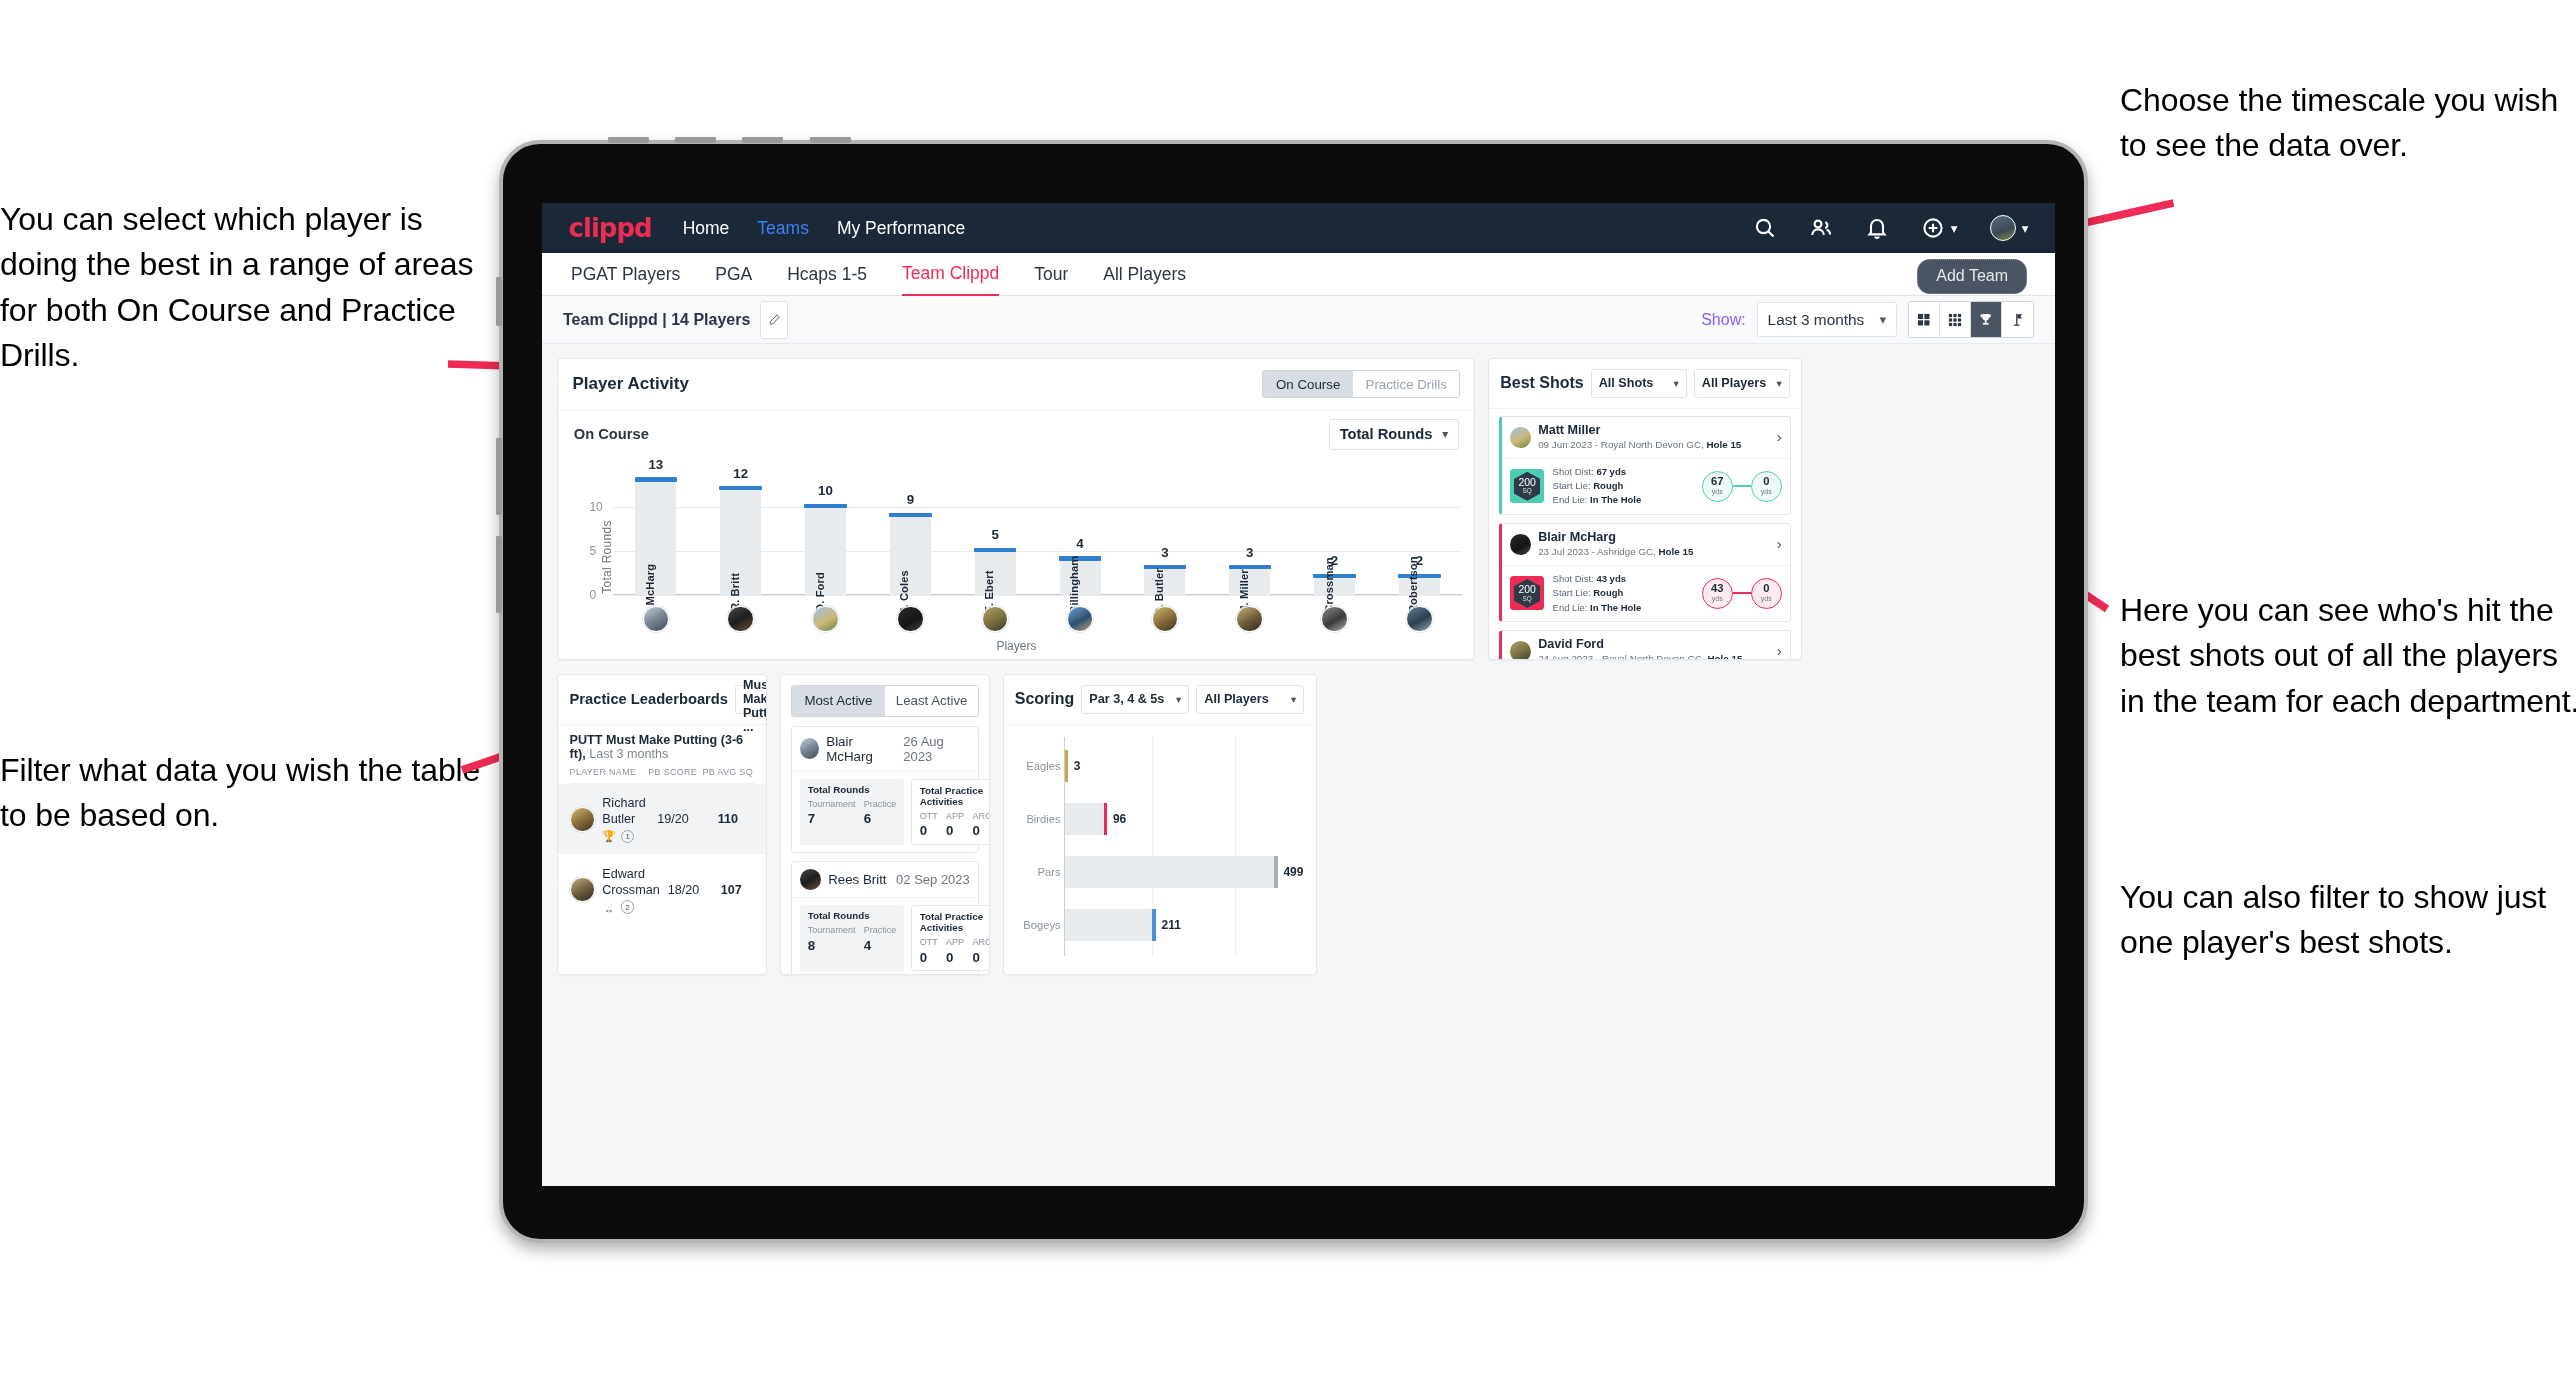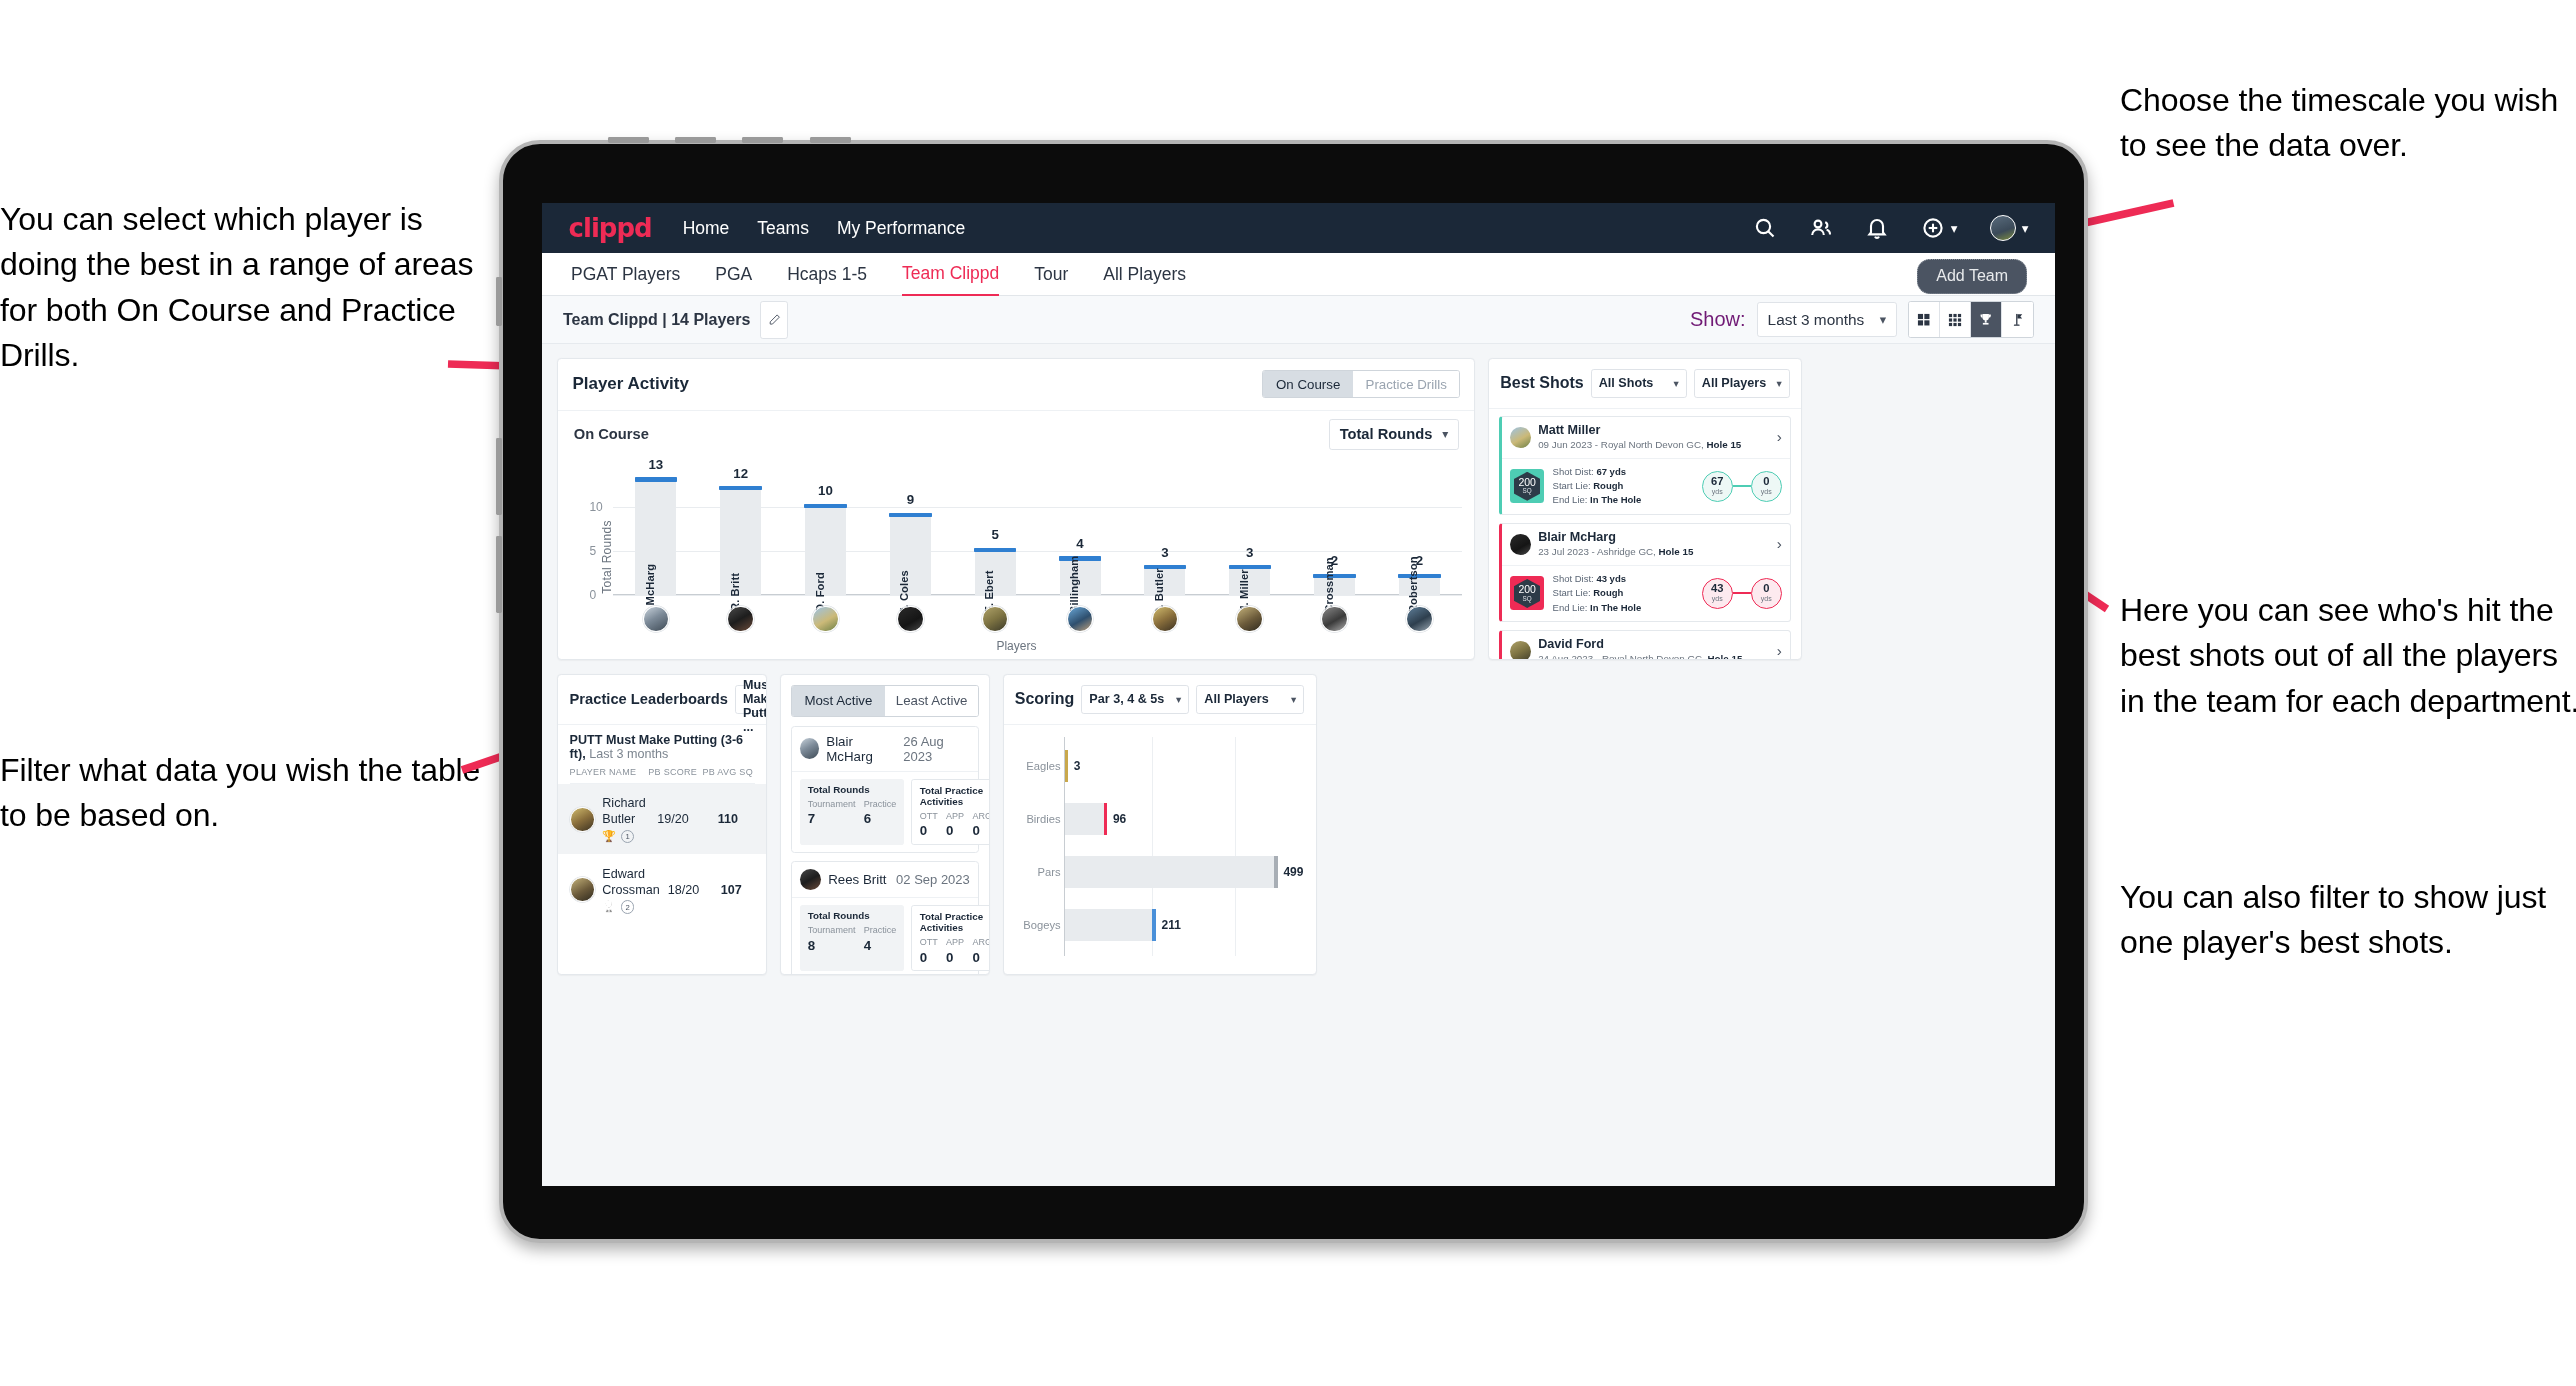--- a/index.html
+++ b/index.html
@@ -56,21 +56,21 @@
   .navbar {
     height: 50px; background: #1b2838;
     display: flex; align-items: center; padding: 0 26.6px;
   }
   .brand {
     color: #ee2b55; font-size: 26px; font-weight: 700;
     letter-spacing: -1px; margin-right: 31px; font-family: "DejaVu Sans", sans-serif;
   }
   .nav-links { display: flex; gap: 28px; align-items: center; }
   .nav-link { color: #ffffff; font-size: 17.5px; }
-  .nav-link.dim { color: #ffffff; }
+  .nav-link.dim { color: #3b82f6; }
   .nav-right { margin-left: auto; display: flex; align-items: center; gap: 32px; }
   .nav-ico { width: 24px; height: 24px; display: block; }
   .nav-ico path, .nav-ico circle, .nav-ico line { stroke: #fff; fill: none; stroke-width: 2.1; }
   .ico-group { display: flex; align-items: center; gap: 5.6px; }
   .caret { color: #fff; font-size: 13.3px; }
   .nav-avatar {
     width: 26.6px; height: 26.6px; border-radius: 50%;
     background: linear-gradient(160deg,#5a6c7d 0%, #3b4a59 60%, #7e8e3f 100%);
     border: 1.4px solid #fff;
   }
@@ -97,21 +97,21 @@
   }
   .team-label { font-size: 16px; font-weight: 700; color: #2c3543; }
   .edit-btn {
     width: 28px; height: 38px; margin-left: 9.8px;
     border: 0.7px solid #dfe3e8; background: #fff; border-radius: 2.8px;
     display: flex; align-items: center; justify-content: center;
   }
   .pencil { width: 13.3px; height: 13.3px; }
   .pencil path { stroke: #4b5462; fill: none; stroke-width: 1.7; }
   .toolbar-right { margin-left: auto; display: flex; align-items: center; gap: 11.2px; }
-  .show-label { font-size: 20px; color: #701a75; }
+  .show-label { font-size: 16px; color: #8b5cf6; }
   .show-select {
     width: 140px; height: 35px; background: #fff;
     border: 0.7px solid #dfe3e8; border-radius: 2.8px;
     display: flex; align-items: center; padding: 0 9.8px;
     font-size: 15.4px; color: #2c3543;
   }
   .show-select .chev { margin-left: auto; font-size: 12.6px; color: #4b5462; }
   .viewtoggle { display: flex; border: 0.7px solid #cfd5db; border-radius: 2.8px; overflow: hidden; background:#fff; }
   .vt-btn {
     width: 31px; height: 35px; display: flex; align-items: center; justify-content: center;

